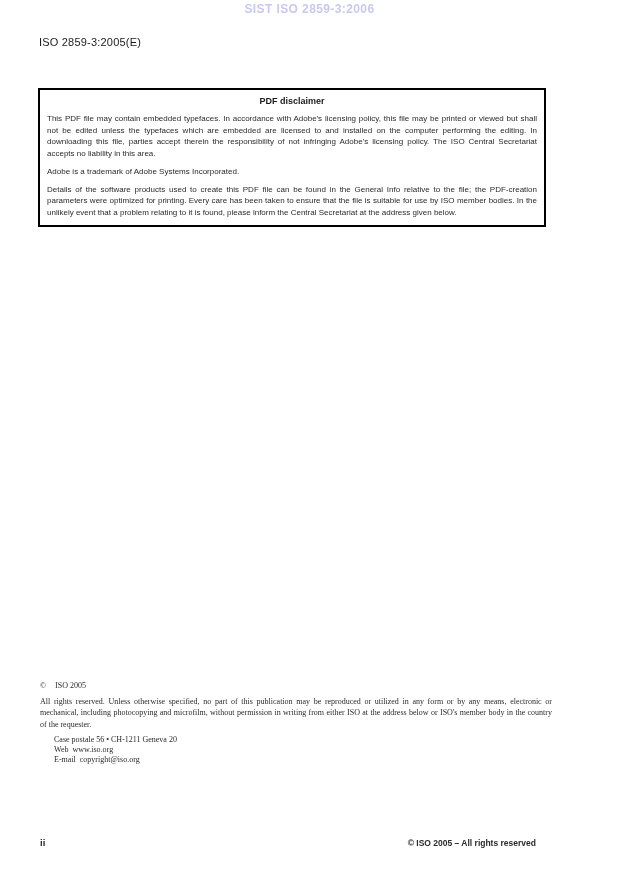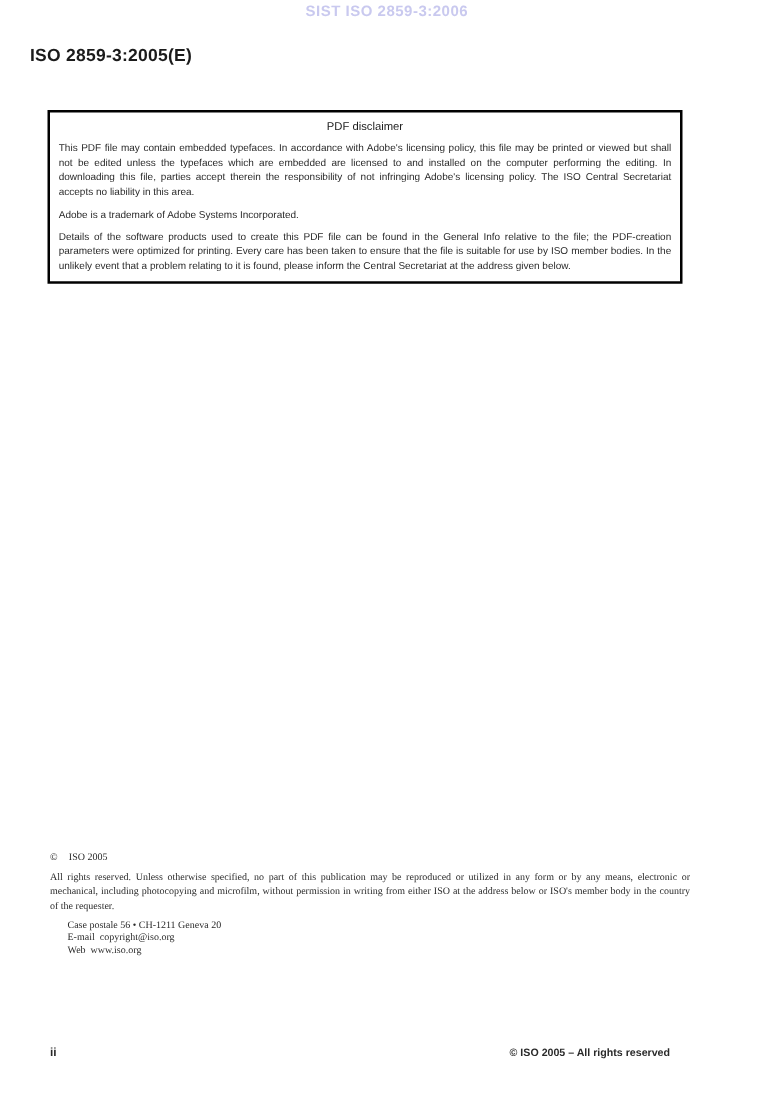--- a/index.html
+++ b/index.html
@@ -26,41 +26,41 @@
     font-size: 12px;
     font-weight: bold;
     letter-spacing: 0.4px;
     color: #c9c9ef;
   }
 
   
   .doc-ref {
     position: absolute;
     top: 36px;
-    left: 24px;
-    font-size: 14px;
-    font-weight: bold;
+    left: 39px;
+    font-size: 11px;
+    font-weight: normal;
     color: #1b1b1b;
     letter-spacing: 0.2px;
   }
 
   
   .disclaimer-box {
     position: absolute;
     top: 88px;
     left: 38px;
     width: 508px;
     box-sizing: border-box;
     border: 2px solid #000000;
     padding: 5px 7px 6px 7px;
     background: #ffffff;
   }
   .disclaimer-title {
     text-align: center;
-    font-weight: normal;
+    font-weight: bold;
     font-size: 9px;
     margin: 1px 0 7px 0;
     color: #1b1b1b;
   }
   .disclaimer-para {
     font-size: 8px;
     line-height: 11.7px;
     text-align: justify;
     margin: 0 0 6px 0;
     color: #2a2a2a;
@@ -138,21 +138,21 @@
   <p class="disclaimer-para">Details of the software products used to create this PDF file can be found in the General Info relative to the file; the PDF-creation parameters were optimized for printing. Every care has been taken to ensure that the file is suitable for use by ISO member bodies. In the unlikely event that a problem relating to it is found, please inform the Central Secretariat at the address given below.</p>
 </div>
 
 <div class="copyright-block">
   <div class="copyright-heading">
     <span class="c-symbol">©</span><span>ISO 2005</span>
   </div>
   <p class="rights-text">All rights reserved. Unless otherwise specified, no part of this publication may be reproduced or utilized in any form or by any means, electronic or mechanical, including photocopying and microfilm, without permission in writing from either ISO at the address below or ISO's member body in the country of the requester.</p>
   <div class="office-block">
     <div class="office-line">Case postale 56 • CH-1211 Geneva 20</div>
+    <div class="office-line">Web  www.iso.org</div>
     <div class="office-line">E-mail  copyright@iso.org</div>
-    <div class="office-line">Web  www.iso.org</div>
   </div>
 </div>
 
 <div class="footer">
   <span class="page-number">ii</span>
   <span class="footer-copyright">© ISO 2005 – All rights reserved</span>
 </div>
 
 </body></html>

